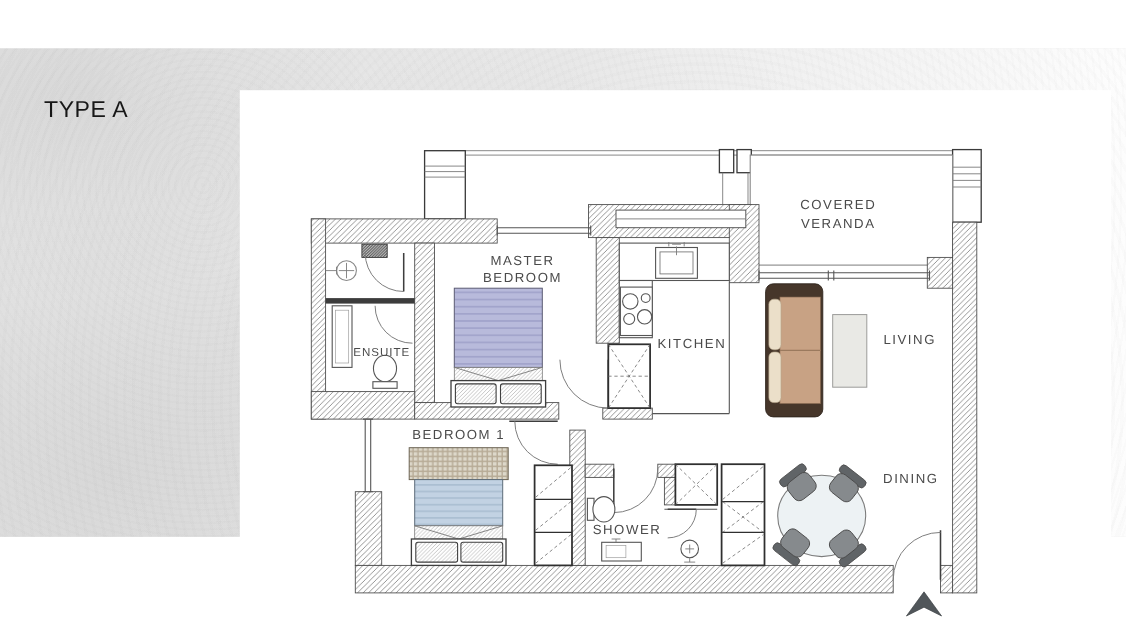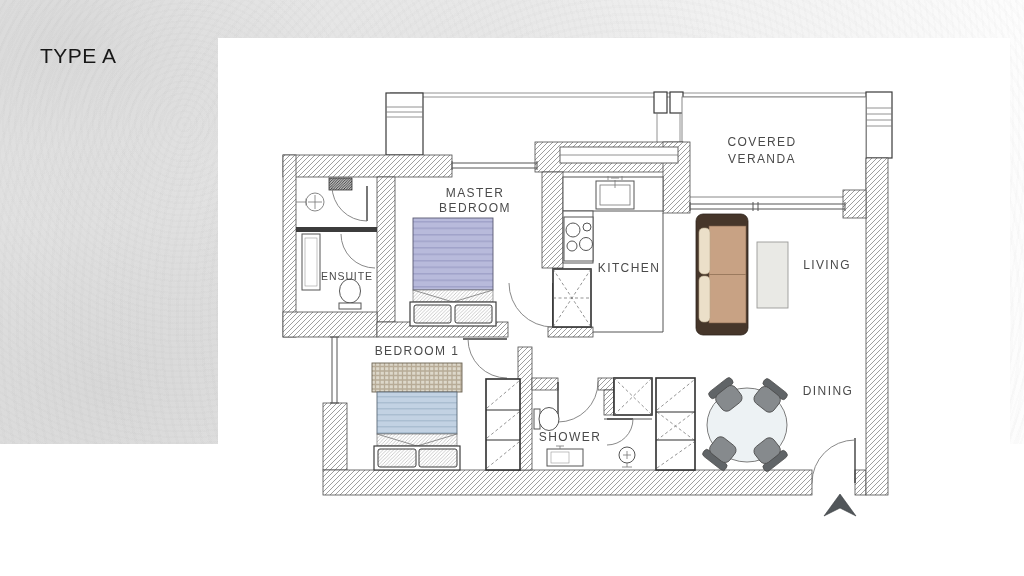--- a/index.html
+++ b/index.html
@@ -1,17 +1,17 @@
 <!DOCTYPE html>
 <html style="--label-text: #4a4a4a; --wall-hatch: #878787; --wall-outline: #4c4c4c; --master-bed-blanket: #b8badb; --bedroom1-blanket: #c2d2e3; --bedroom1-headboard: #ddd8ca; --sofa-frame: #46362a; --sofa-seat: #c8a284; --sofa-cushion: #ebdfc9; --coffee-table: #e9e9e5; --dining-table: #edf2f4; --chair: #868a8d; --chair-back: #606467; --entrance-arrow: #51565a;"><head>
 <meta charset="utf-8">
 <style>
   html,body{margin:0;padding:0;}
   body{width:1024px;height:576px;overflow:hidden;font-family:"Liberation Sans",sans-serif;}
-  .stage{position:relative;width:1024px;height:444px;background:#e9e9e9;}
+  .stage{position:relative;width:1024px;height:444px;background:#e9e9e9;margin-top:44px;}
   .bg-texture{position:absolute;inset:0;
     background:
       repeating-radial-gradient(circle at 18% 28%, rgba(0,0,0,0.013) 0 2px, transparent 2px 6px),
       repeating-radial-gradient(circle at 62% 72%, rgba(0,0,0,0.012) 0 3px, transparent 3px 8px),
       radial-gradient(430px 300px at 7% 10%, rgba(0,0,0,0.055), transparent 62%),
       radial-gradient(520px 420px at 10% 88%, rgba(0,0,0,0.06), transparent 60%),
       radial-gradient(620px 520px at 42% 55%, rgba(0,0,0,0.035), transparent 65%),
       linear-gradient(90deg,#e4e4e4 0%,#eaeaea 50%,#f5f5f5 82%,#fdfdfd 100%);}
   .sheet{position:absolute;left:218px;top:38px;width:792px;height:495px;background:#ffffff;}
   .type-title{position:absolute;left:40px;top:44px;font-size:21px;letter-spacing:0.5px;

